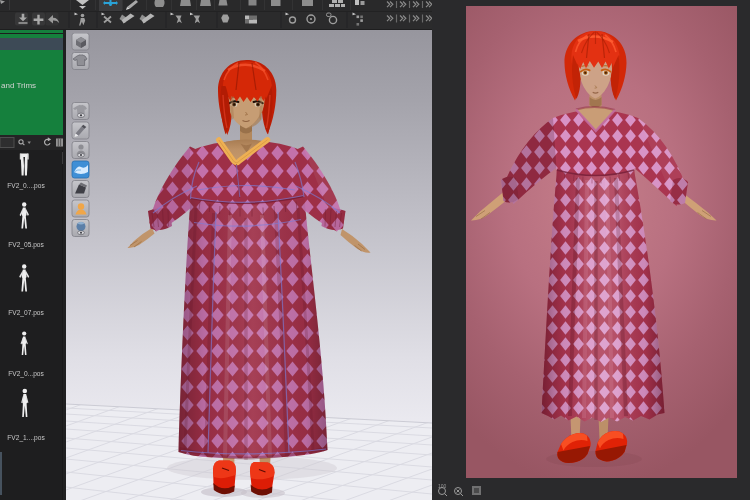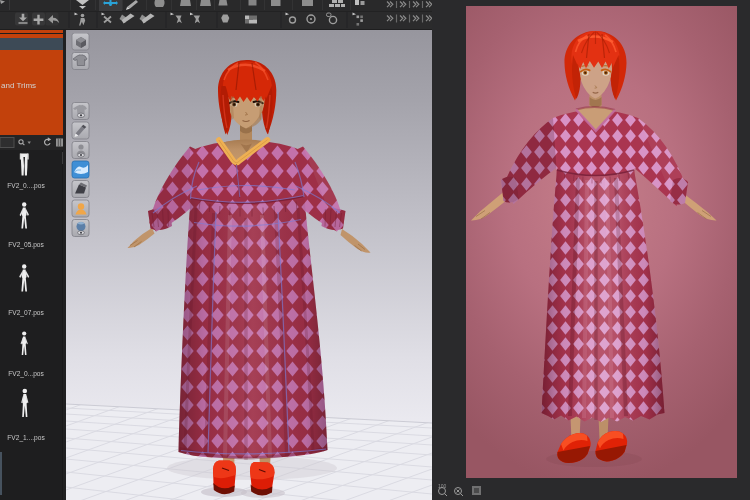--- a/index.html
+++ b/index.html
@@ -137,21 +137,21 @@
           <path d="M409.5 14.5 v8" stroke="#6a6a6a"></path>
         <path d="M413 15.5 l2.8 2.8 l-2.8 2.8 M416 15.5 l2.8 2.8 l-2.8 2.8"></path>
           <path d="M422.5 14.5 v8" stroke="#6a6a6a"></path>
         <path d="M426 15.5 l2.8 2.8 l-2.8 2.8 M429 15.5 l2.8 2.8 l-2.8 2.8"></path>
       </g>
       <rect x="9" y="0" width="1" height="10" fill="#39393a"></rect>
       <path d="M0 0 l5 1.5 -4 2.5 Z" fill="#9f9f9f"></path>
     </svg>
   </div>
 
-  <div class="abs" id="sidebar" style="left:0;top:30px;width:66px;height:470px;background:#c2410c;">
+  <div class="abs" id="sidebar" style="left:0;top:30px;width:66px;height:470px;background:#15803d;">
 
     <div class="abs" style="left:0;top:3px;width:66px;height:1px;background:#1d1d1e;"></div>
 
     <div class="abs" style="left:0;top:8px;width:65px;height:12px;background:#3d4a56;"></div>
 
     <div class="abs" style="left:1px;top:51px;width:60px;font-size:8px;color:#d2d2d2;">and Trims</div>
 
     <div class="abs" style="left:0;top:105px;width:66px;height:15px;background:#242425;">
       <svg width="66" height="15" viewBox="0 0 66 15" style="display:block">
         <rect x="0" y="2.5" width="14" height="10" fill="#2e2e2f" stroke="#4e4e4f"></rect>

